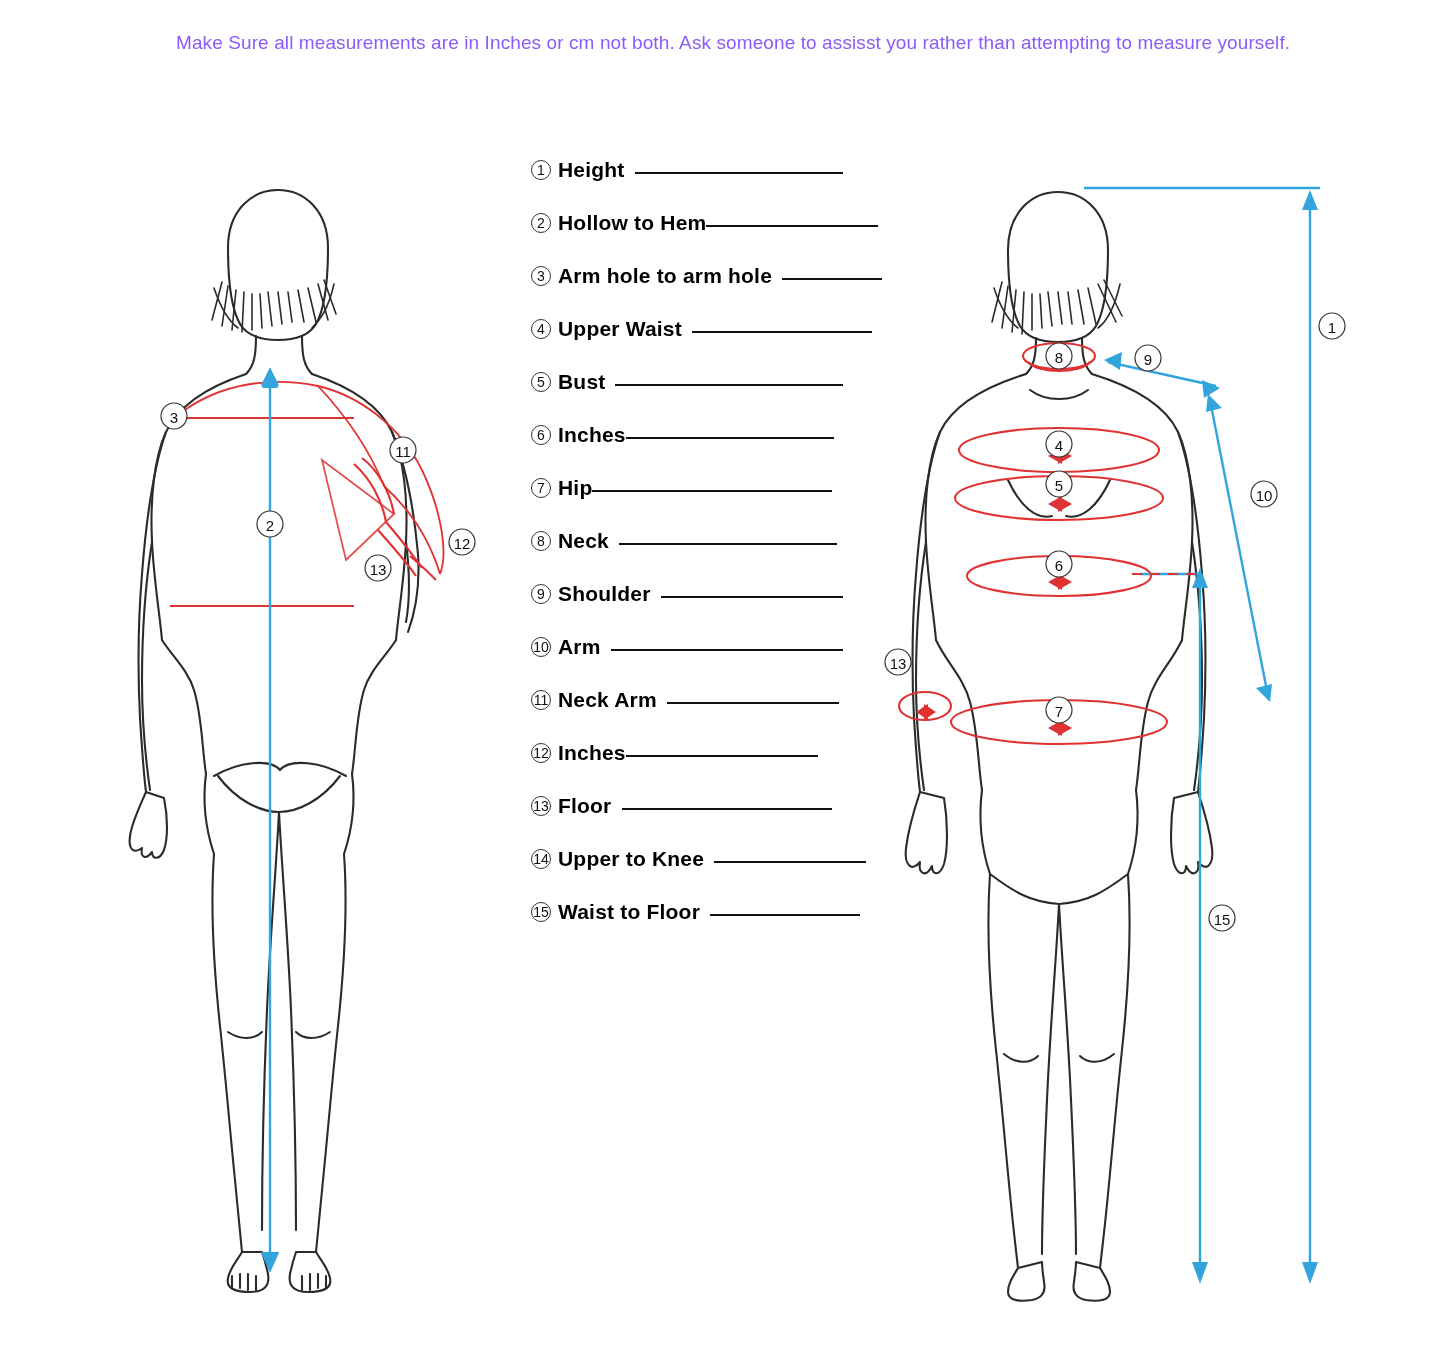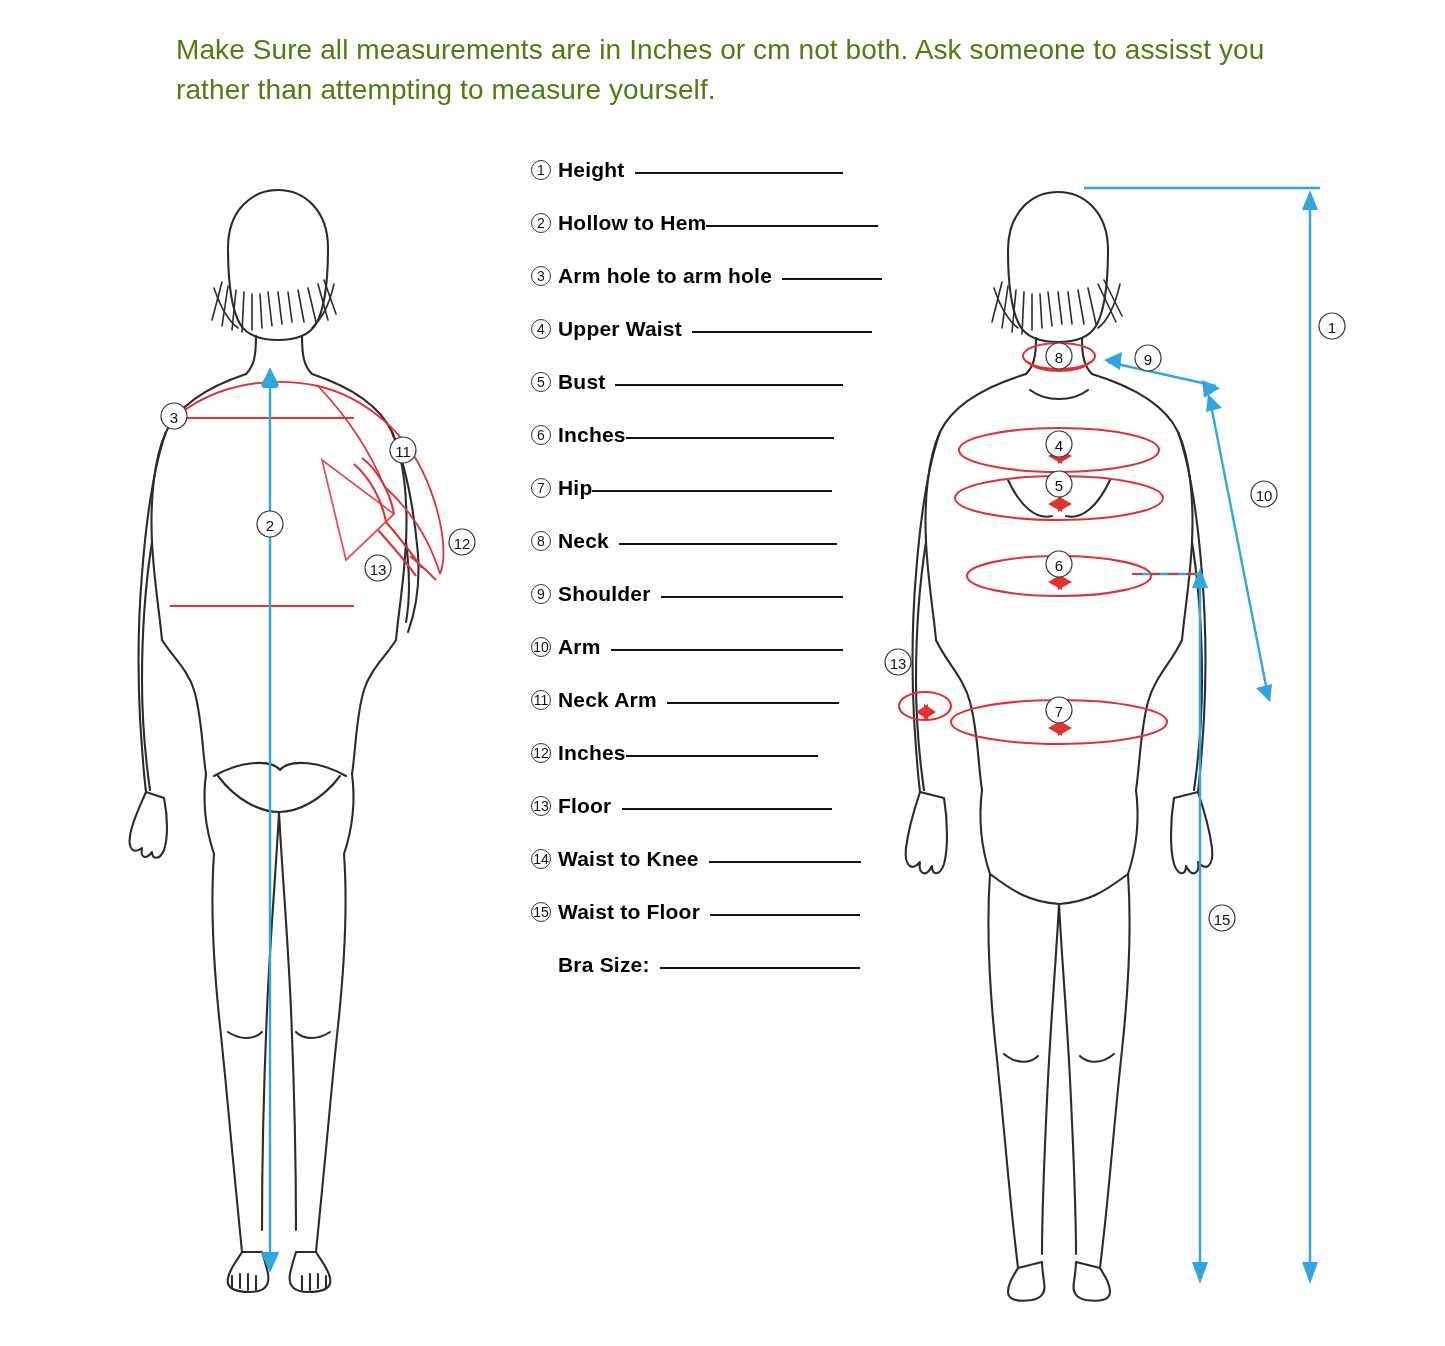--- a/index.html
+++ b/index.html
@@ -15,24 +15,24 @@
     color: #000000;
     overflow: hidden;
   }
 
   
   #instruction {
     position: absolute;
     left: 176px;
     top: 30px;
     width: 1120px;
-    font-size: 28px;
+    font-size: 19px;
     line-height: 1.42;
     font-weight: 400;
-    color: #4d7c0f;
+    color: #8b5cf6;
     letter-spacing: 0.1px;
   }
 
   
   #measure-list {
     position: absolute;
     left: 524px;
     top: 158px;
     width: 420px;
   }
@@ -190,29 +190,25 @@
     <div class="m-row">
       <div class="m-num"><span class="circ">12</span></div>
       <div class="m-label"><span>Inches</span><span class="m-line" style="width: 192px; margin-left: 0px;"></span></div>
     </div>
     <div class="m-row">
       <div class="m-num"><span class="circ">13</span></div>
       <div class="m-label"><span>Floor</span><span class="m-line" style="width: 210px; margin-left: 10px;"></span></div>
     </div>
     <div class="m-row">
       <div class="m-num"><span class="circ">14</span></div>
-      <div class="m-label"><span>Waist to Knee</span><span class="m-line" style="width: 152px; margin-left: 10px;"></span></div>
+      <div class="m-label"><span>Upper to Knee</span><span class="m-line" style="width: 152px; margin-left: 10px;"></span></div>
     </div>
     <div class="m-row">
       <div class="m-num"><span class="circ">15</span></div>
       <div class="m-label"><span>Waist to Floor</span><span class="m-line" style="width: 150px; margin-left: 10px;"></span></div>
-    </div>
-    <div class="m-row noNum">
-      <div class="m-num"></div>
-      <div class="m-label"><span>Bra Size:</span><span class="m-line" style="width: 200px; margin-left: 10px;"></span></div>
     </div>
   </div>
 
 <div id="fig-back">
 <svg width="400" height="1130" viewBox="0 0 400 1130">
 
   <path class="body-line" d="M118,78 C118,40 142,20 168,20 C194,20 218,40 218,78 C218,112 214,140 206,154 C200,164 188,170 168,170 C148,170 136,164 130,154 C122,140 118,112 118,78 Z"></path>
 
   <path class="body-line" d="M146,166 C146,186 144,196 136,204"></path>
   <path class="body-line" d="M192,166 C192,186 194,196 202,204"></path>

